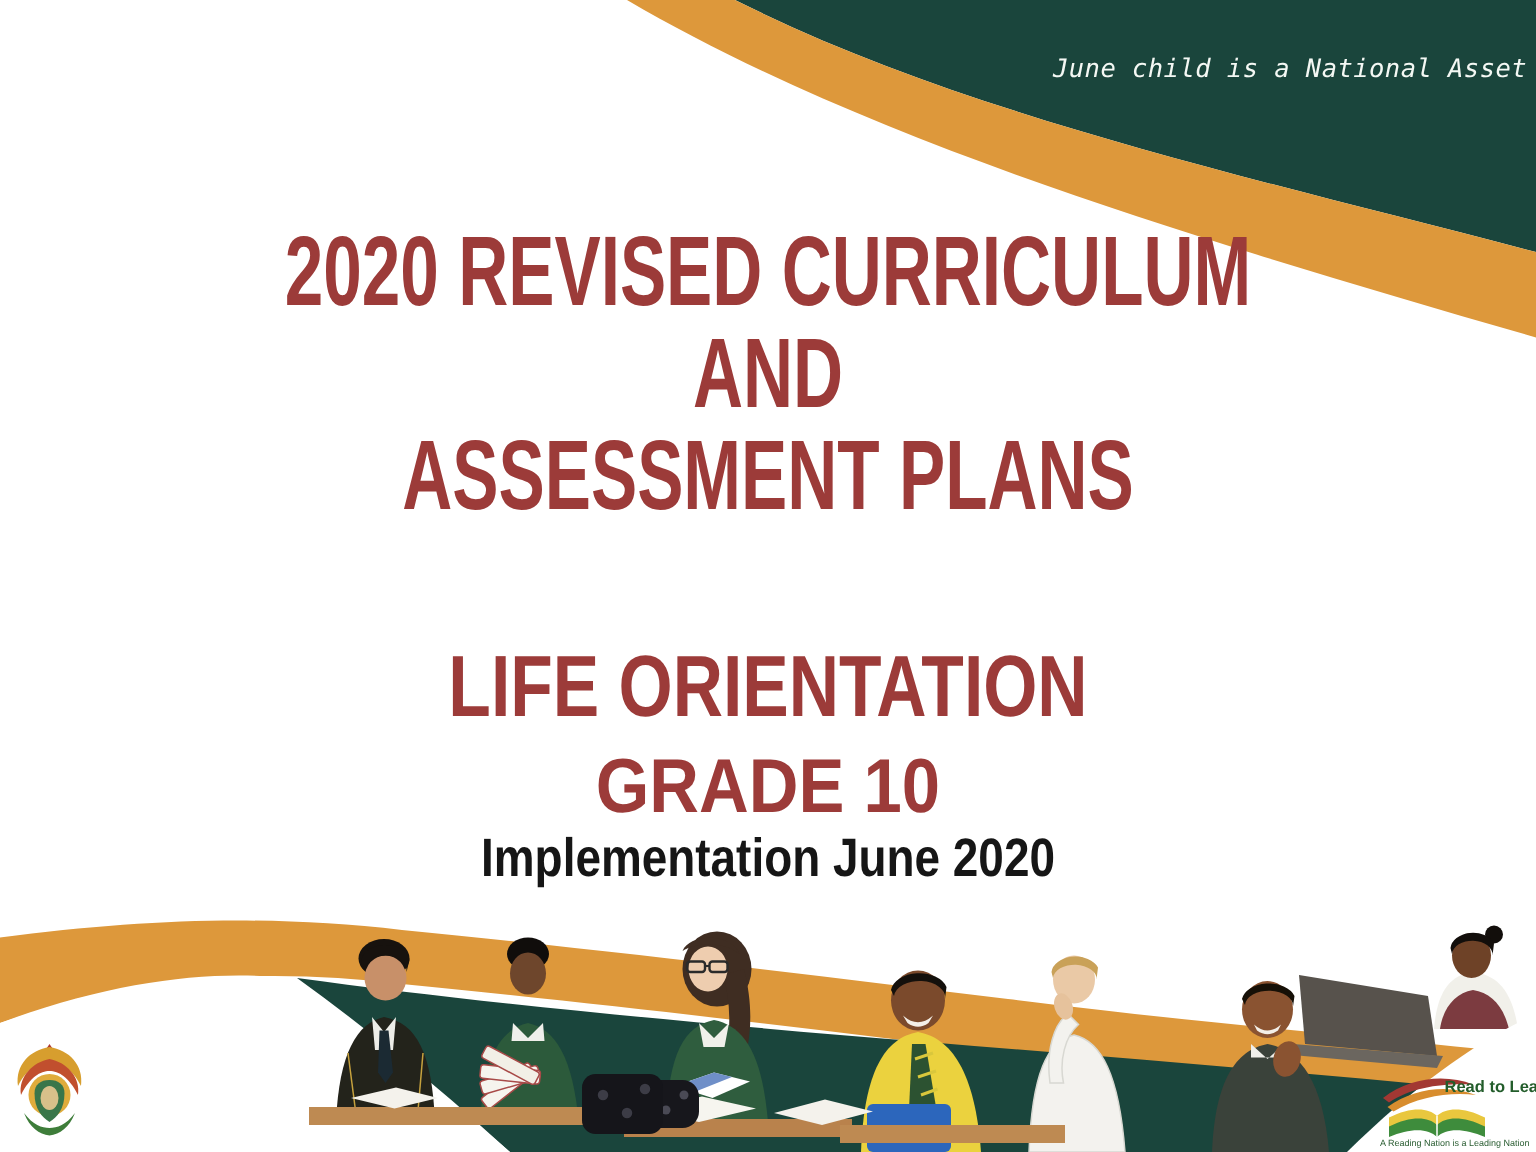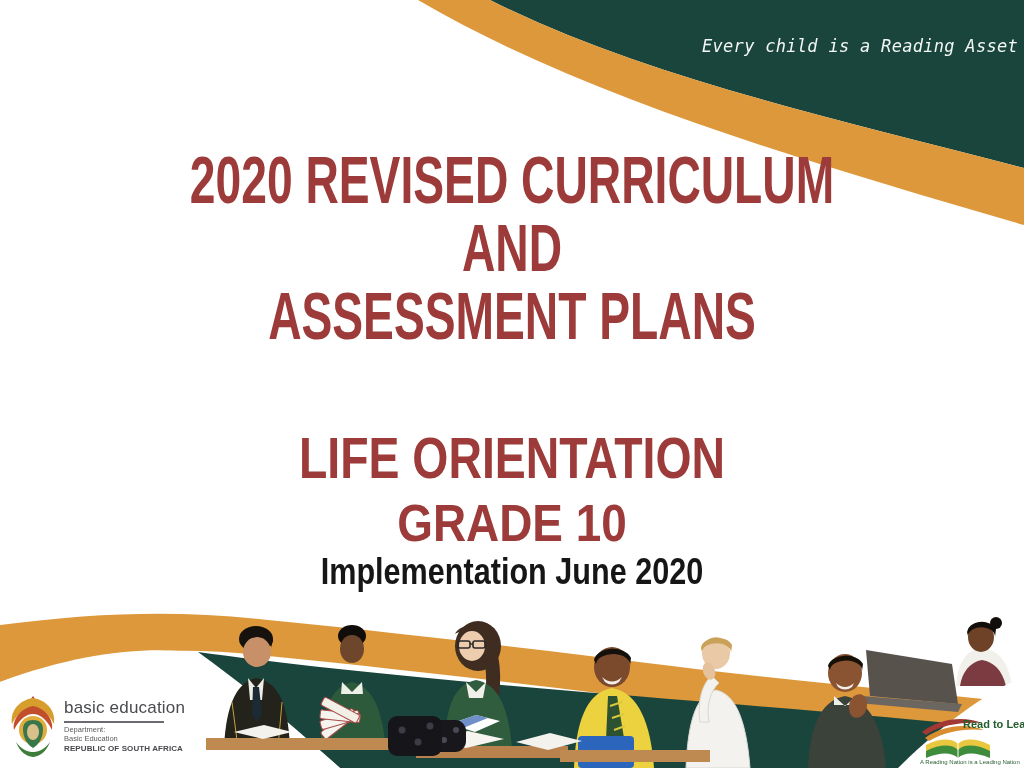--- a/index.html
+++ b/index.html
@@ -34,21 +34,21 @@
 </head>
 <body>
 
 <div class="slide">
 
   <svg class="top-wave" width="1024" height="230" viewBox="0 0 1024 230" aria-hidden="true">
     <path d="M490,0 L1024,0 L1024,168 C820,115 640,75 490,0 Z" style="fill:var(--teal,#1a453c)"></path>
     <path d="M418,0 C580,95 800,160 1024,225 L1024,168 C820,115 640,75 490,0 Z" style="fill:var(--orange,#dd983b)"></path>
   </svg>
 
-  <div class="tagline">Every child is a Reading Asset</div>
+  <div class="tagline">June child is a National Asset</div>
 
   <div class="heading title">2020 REVISED CURRICULUM AND
 ASSESSMENT PLANS</div>
   <div class="heading subject-name">LIFE ORIENTATION</div>
   <div class="heading subject-grade">GRADE 10</div>
   <div class="heading implementation">Implementation June 2020</div>
 
   <svg class="bottom-art" width="1024" height="178" viewBox="0 0 1024 178" aria-hidden="true">
 
     <path d="M0,35 C100,22 180,20 268,30 C420,45 540,60 672,76 C800,92 900,100 1012,112
@@ -174,22 +174,15 @@
   <div class="dbe-logo">
     <svg class="arms" width="50" height="62" viewBox="0 0 50 62" aria-hidden="true">
       <path d="M25,0 l4,6 l-4,6 l-4,-6 z" fill="#b03a30"></path>
       <path d="M4,28 C2,14 12,4 25,2 C38,4 48,14 46,28 C40,16 32,12 25,12 C18,12 10,16 4,28 Z" fill="#d79e2e"></path>
       <path d="M6,34 C4,22 14,12 25,10 C36,12 46,22 44,34 C38,22 31,18 25,18 C19,18 12,22 6,34 Z" fill="#c14f2e"></path>
       <circle cx="25" cy="34" r="14" fill="#e0ac3c"></circle>
       <path d="M25,24 C31,24 35,27 35,33 C35,43 30,49 25,52 C20,49 15,43 15,33 C15,27 19,24 25,24 Z" fill="#39764a"></path>
       <ellipse cx="25" cy="36" rx="6" ry="8" fill="#d8c08a"></ellipse>
       <path d="M8,46 C12,56 18,60 25,61 C32,60 38,56 42,46 C36,54 30,56 25,56 C20,56 14,54 8,46 Z" fill="#3e7d3a"></path>
     </svg>
-    <div class="dbe-text">
-      <div class="dbe-name">basic education</div>
-      <hr class="dbe-rule">
-      <div class="dbe-small">Department:</div>
-      <div class="dbe-small">Basic Education</div>
-      <div class="dbe-country">REPUBLIC OF SOUTH AFRICA</div>
-    </div>
   </div>
 
 </div>
 
 </body></html>

